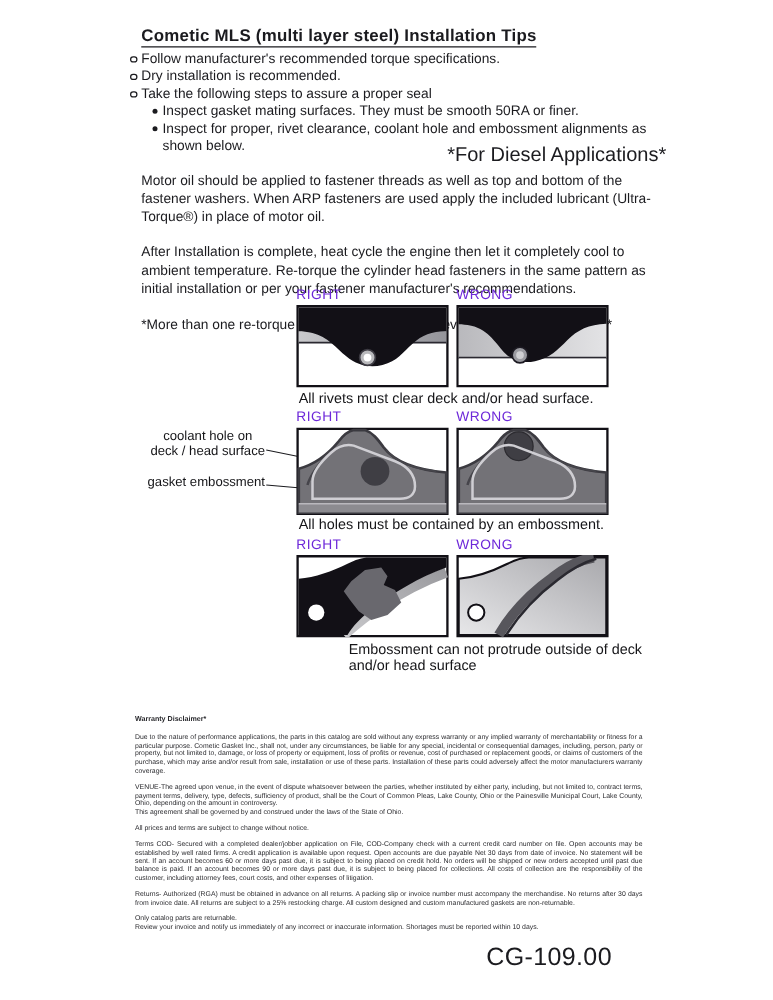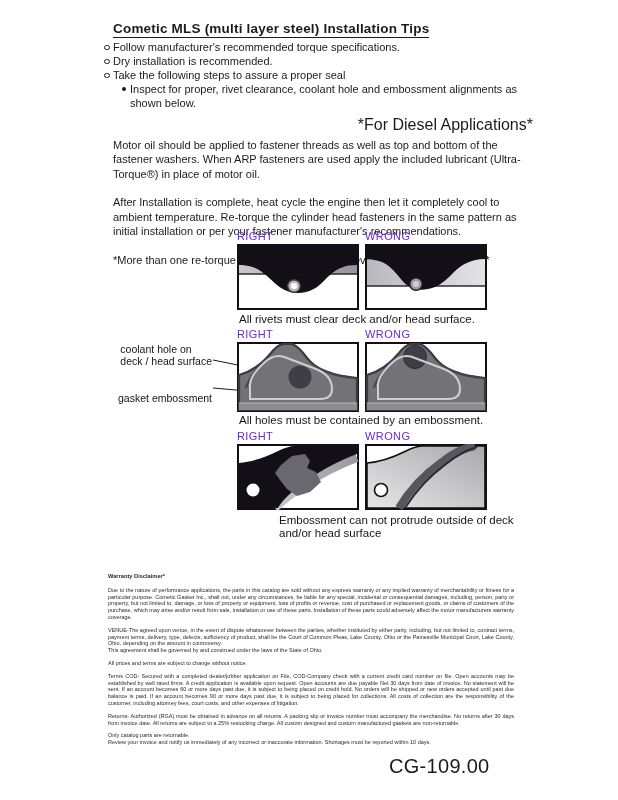--- a/index.html
+++ b/index.html
@@ -25,21 +25,21 @@
 
   
   .fig-label{position:absolute;width:122px;font-size:11px;
              letter-spacing:.4px;color:#6d28d9;}
   .panel{position:absolute;width:122px;height:66px;}
   .panel svg{display:block;width:122px;height:66px;}
   .panel.tall{height:70px;}
   .panel.tall svg{height:70px;}
   .caption{position:absolute;left:239px;font-size:11.5px;line-height:12.5px;color:#151518;}
 
-  .callout{position:absolute;font-size:10.5px;line-height:11.5px;text-align:left;color:#151518;}
+  .callout{position:absolute;font-size:10.5px;line-height:11.5px;text-align:center;color:#151518;}
   .leader-svg{position:absolute;left:116px;top:342px;width:190px;height:60px;}
 
   
   .warranty{position:absolute;left:108px;top:573px;width:406px;font-size:5.5px;
             line-height:6.8px;text-align:justify;color:#2a2a2e;}
   .warranty .wh{font-weight:bold;margin:0 0 7px 0;font-size:5.7px;}
   .warranty p{margin:0 0 6px 0;}
   .warranty p.tight{margin:0;}
 
   .page-num{position:absolute;left:389px;top:755px;font-size:20px;letter-spacing:.3px;color:#1b1b1f;}
@@ -48,20 +48,21 @@
 <body>
 
 <div class="page">
 
   <div class="title">Cometic MLS (multi layer steel) Installation Tips</div>
 
   <div class="bullets">
     <div class="bullet-row">Follow manufacturer's recommended torque specifications.</div>
     <div class="bullet-row">Dry installation is recommended.</div>
     <div class="bullet-row">Take the following steps to assure a proper seal</div>
+    <div class="sub-bullet-row">Inspect gasket mating surfaces.  They must be smooth 50RA or finer.</div>
     <div class="sub-bullet-row">Inspect for proper, rivet clearance, coolant hole and embossment alignments as shown below.</div>
   </div>
 
   <div class="diesel">
     <h3>*For Diesel Applications*</h3>
     <p>Motor oil should be applied to fastener threads as well as top and bottom of the fastener washers. When ARP fasteners are used apply the included lubricant (Ultra-Torque®) in place of motor oil.</p>
     <p>After Installation is complete, heat cycle the engine then let it completely cool to ambient temperature. Re-torque the cylinder head fasteners in the same pattern as initial installation or per your fastener manufacturer's recommendations.</p>
     <p class="note">*More than one re-torque may be required to achieve proper fastener stretch*</p>
   </div>
 
@@ -105,21 +106,21 @@
 
   <div class="caption" style="top:313px;text-align:right;">All rivets must clear deck and/or head surface.</div>
 
   <div class="fig-label" style="left:237px;top:328px;">RIGHT</div>
   <div class="fig-label" style="left:365px;top:328px;">WRONG</div>
 
   <div class="callout" style="right:406px;top:344px;">
     <span>coolant hole on</span><br>
     <span>deck / head surface</span>
   </div>
-  <div class="callout" style="right:406px;top:381px;margin-top:12px;">gasket embossment</div>
+  <div class="callout" style="right:406px;top:381px;">gasket embossment</div>
 
   <svg class="leader-svg" viewBox="0 0 190 60">
     <line x1="97" y1="18" x2="176" y2="34" stroke="#1b1b1f" stroke-width="1"></line>
     <line x1="97" y1="46" x2="143" y2="50" stroke="#1b1b1f" stroke-width="1"></line>
   </svg>
 
   <div class="panel tall" style="left:237px;top:342px;">
     <svg viewBox="0 0 122 70">
       <rect x="1" y="1" width="120" height="68" fill="#fff" stroke="#121016" stroke-width="2"></rect>
       <path d="M2,68 V33 C13,30 25,22 34,11 C37,7 41,3 46,2 H55 C61,4 65,9 70,16 C79,28 97,34 120,36 V68 Z" fill="#737277" stroke="#3b3a40" stroke-width="2.2"></path>

